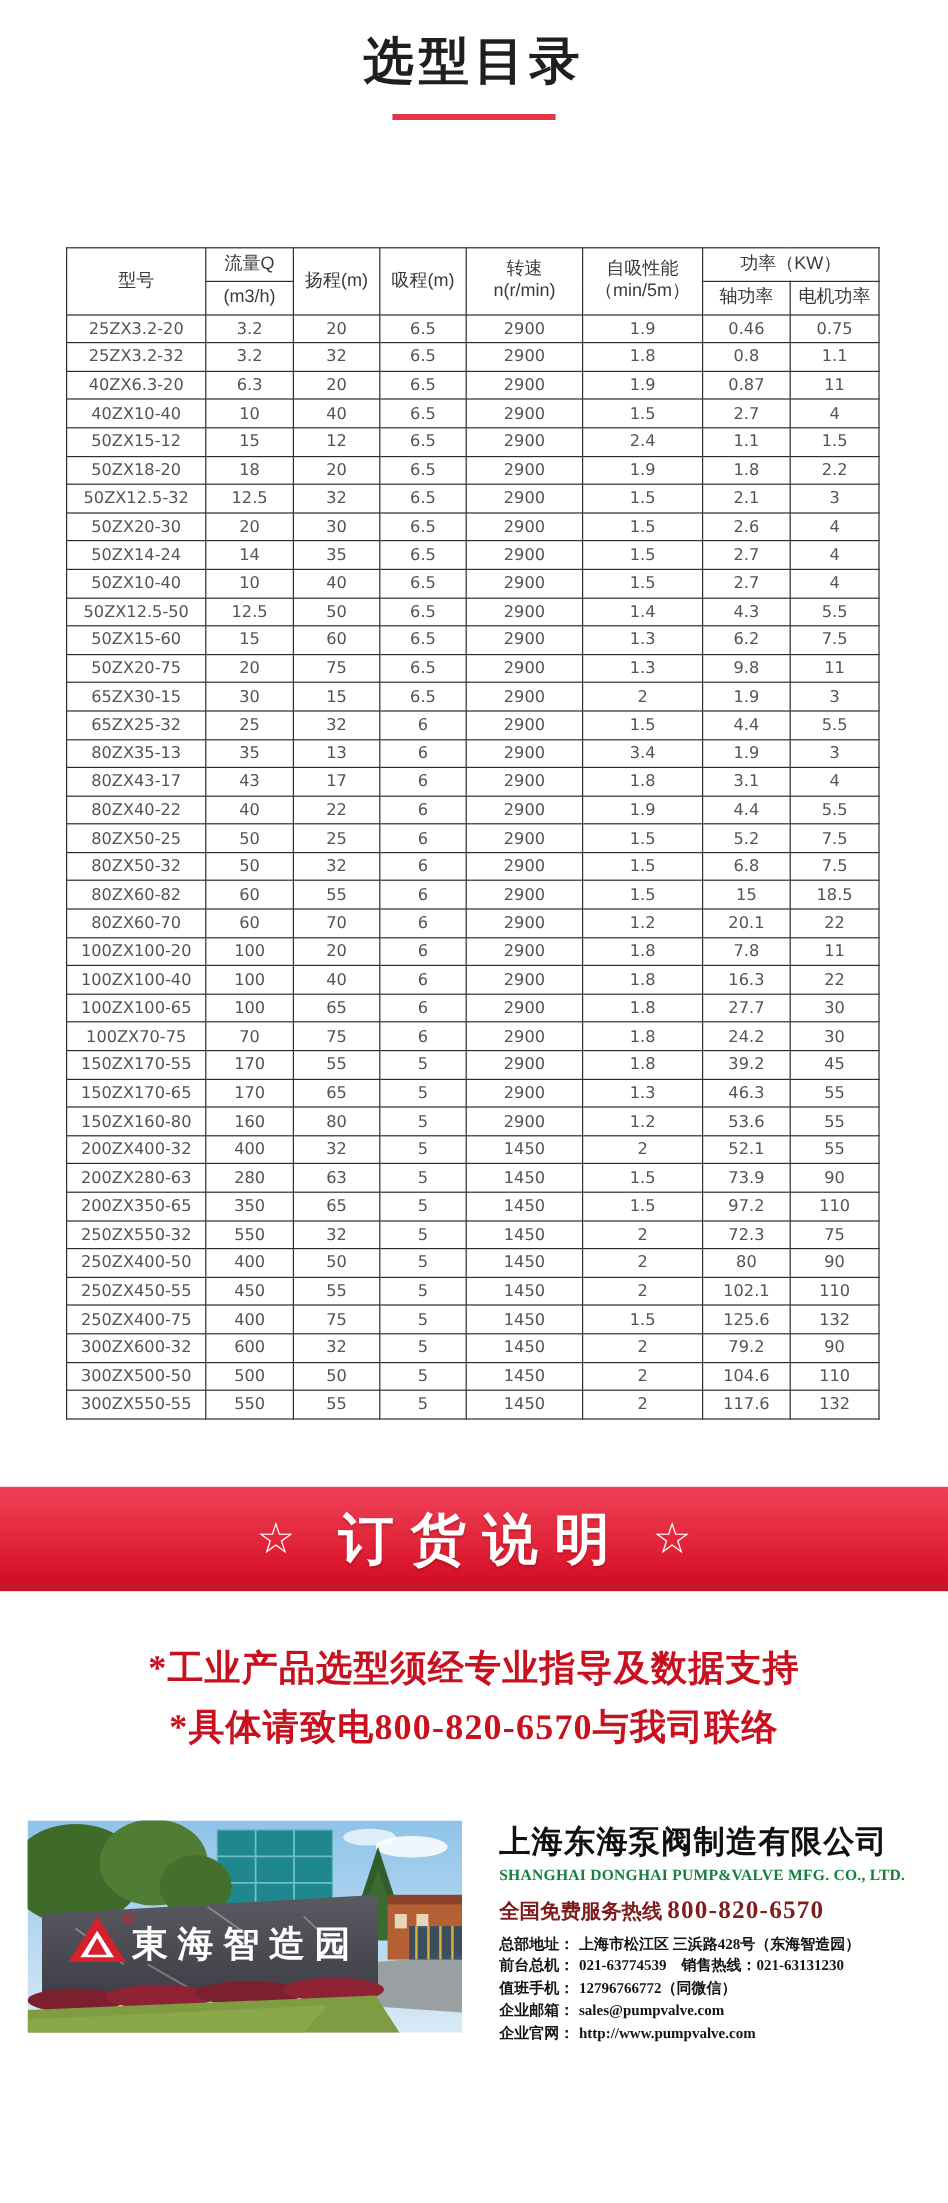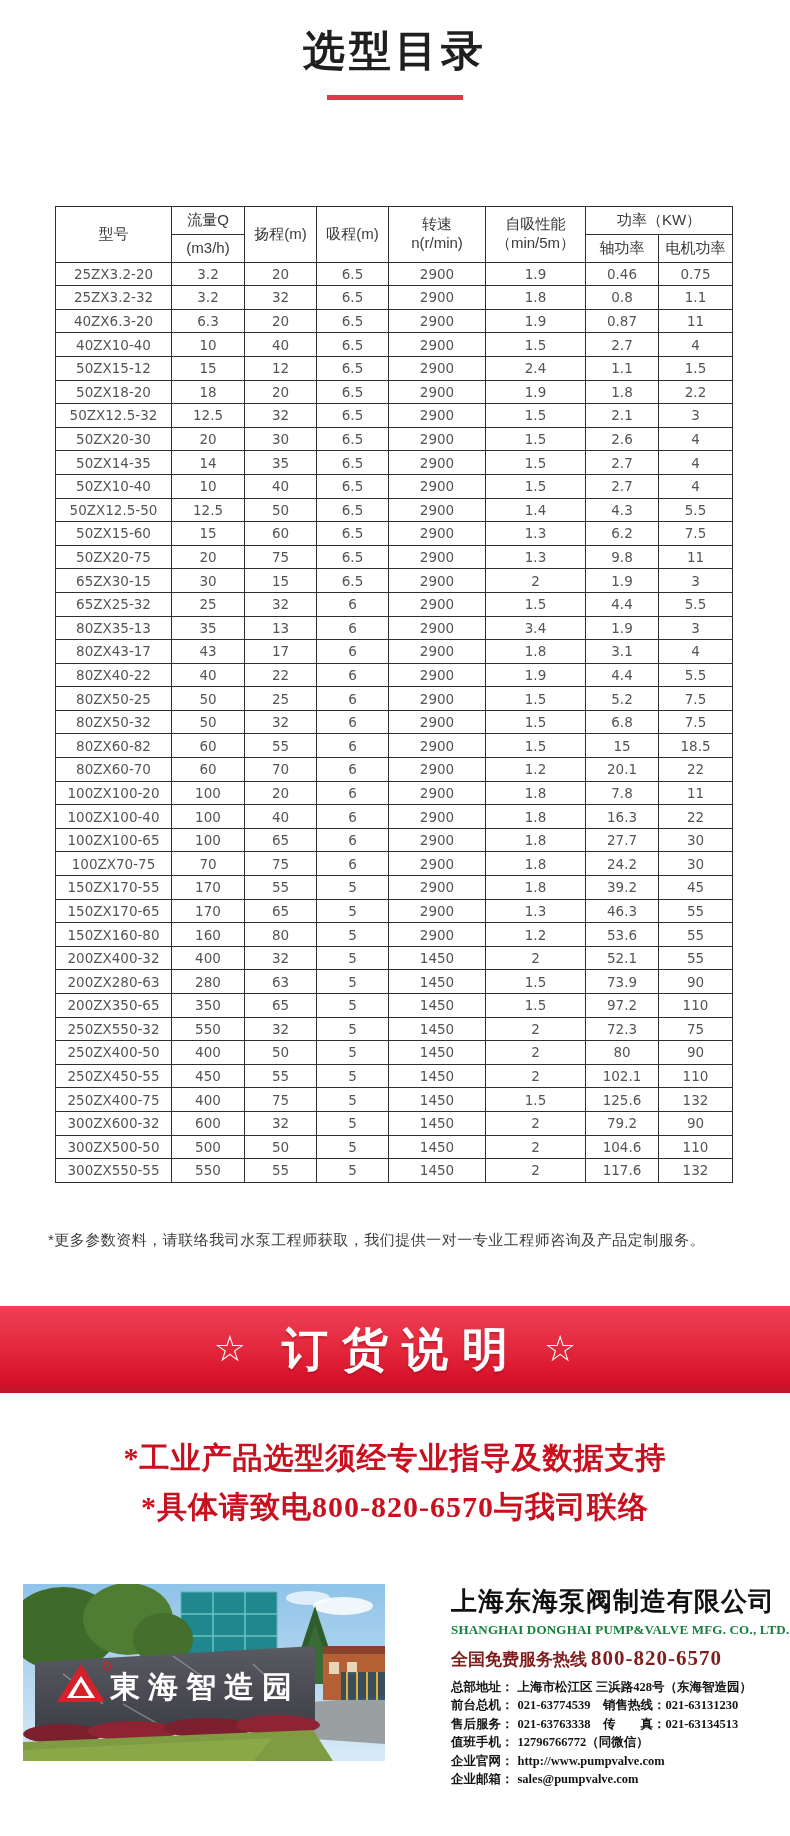--- a/index.html
+++ b/index.html
@@ -27,21 +27,21 @@
   .order-banner .star { color:#ffffff; font-size:36px; line-height:1; }
   .order-banner .banner-title { color:#ffffff; font-size:46px; font-weight:bold; letter-spacing:14px; text-indent:14px; line-height:1; text-shadow:0 2px 2px rgba(120,0,10,0.35); }
 
   
   .notice-block { margin-top:40px; text-align:center; font-family:"Liberation Serif","DejaVu Serif",serif; }
   .notice-line { font-size:30px; font-weight:bold; color:#c8101f; line-height:1.65; letter-spacing:1px; }
 
   
   .footer { margin-top:52px; padding-left:23px; display:flex; }
   .footer-photo { width:362px; height:177px; flex:0 0 auto; }
-  .footer-info { margin-left:66px; width:330px; }
+  .footer-info { margin-left:31px; width:330px; }
   .company-cn { font-size:26px; font-weight:bold; color:#111; letter-spacing:1px; white-space:nowrap; }
   .company-en { font-size:13px; font-weight:bold; color:#15803d; font-family:"Liberation Serif","DejaVu Serif",serif; margin-top:3px; white-space:nowrap; letter-spacing:0.2px; }
   .hotline { margin-top:8px; font-weight:bold; color:#7f1d1d; white-space:nowrap; font-family:"Liberation Serif","DejaVu Serif",serif; }
   .hotline .hotline-label { font-size:17px; }
   .hotline .hotline-number { font-size:21px; letter-spacing:1px; }
   .contact-list { margin-top:7px; font-family:"Liberation Serif","DejaVu Serif",serif; }
   .contact-line { font-size:12.5px; font-weight:bold; color:#141414; line-height:18.5px; white-space:nowrap; }
   .contact-line .c-label { margin-right:4px; }
 </style>
 </head>
@@ -162,21 +162,21 @@
           <td>50ZX20-30</td>
           <td>20</td>
           <td>30</td>
           <td>6.5</td>
           <td>2900</td>
           <td>1.5</td>
           <td>2.6</td>
           <td>4</td>
         </tr>
         <tr>
-          <td>50ZX14-35</td>
+          <td>50ZX14-24</td>
           <td>14</td>
           <td>35</td>
           <td>6.5</td>
           <td>2900</td>
           <td>1.5</td>
           <td>2.7</td>
           <td>4</td>
         </tr>
         <tr>
           <td>50ZX10-40</td>
@@ -474,21 +474,20 @@
           <td>55</td>
           <td>5</td>
           <td>1450</td>
           <td>2</td>
           <td>117.6</td>
           <td>132</td>
         </tr>
       </tbody>
   </table>
 
-  <div class="note-line">*更多参数资料，请联络我司水泵工程师获取，我们提供一对一专业工程师咨询及产品定制服务。</div>
 
   <div class="order-banner">
     <span class="star">☆</span>
     <span class="banner-title">订货说明</span>
     <span class="star">☆</span>
   </div>
 
   <div class="notice-block">
     <div class="notice-line">*工业产品选型须经专业指导及数据支持</div>
     <div class="notice-line">*具体请致电800-820-6570与我司联络</div>
@@ -564,21 +563,20 @@
     <div class="footer-info">
       <div class="company-cn">上海东海泵阀制造有限公司</div>
       <div class="company-en">SHANGHAI DONGHAI PUMP&amp;VALVE MFG. CO., LTD.</div>
       <div class="hotline">
         <span class="hotline-label">全国免费服务热线</span>
         <span class="hotline-number">800-820-6570</span>
       </div>
       <div class="contact-list">
         <div class="contact-line"><span class="c-label">总部地址：</span><span>上海市松江区 三浜路428号（东海智造园）</span></div>
         <div class="contact-line"><span class="c-label">前台总机：</span><span>021-63774539　销售热线：021-63131230</span></div>
-        <div class="contact-line"><span class="c-label">售后服务：</span><span>021-63763338　传　　真：021-63134513</span></div>
         <div class="contact-line"><span class="c-label">值班手机：</span><span>12796766772（同微信）</span></div>
+        <div class="contact-line"><span class="c-label">企业邮箱：</span><span>sales@pumpvalve.com</span></div>
         <div class="contact-line"><span class="c-label">企业官网：</span><span>http://www.pumpvalve.com</span></div>
-        <div class="contact-line"><span class="c-label">企业邮箱：</span><span>sales@pumpvalve.com</span></div>
       </div>
     </div>
   </div>
 
 </div>
 
 </body></html>

